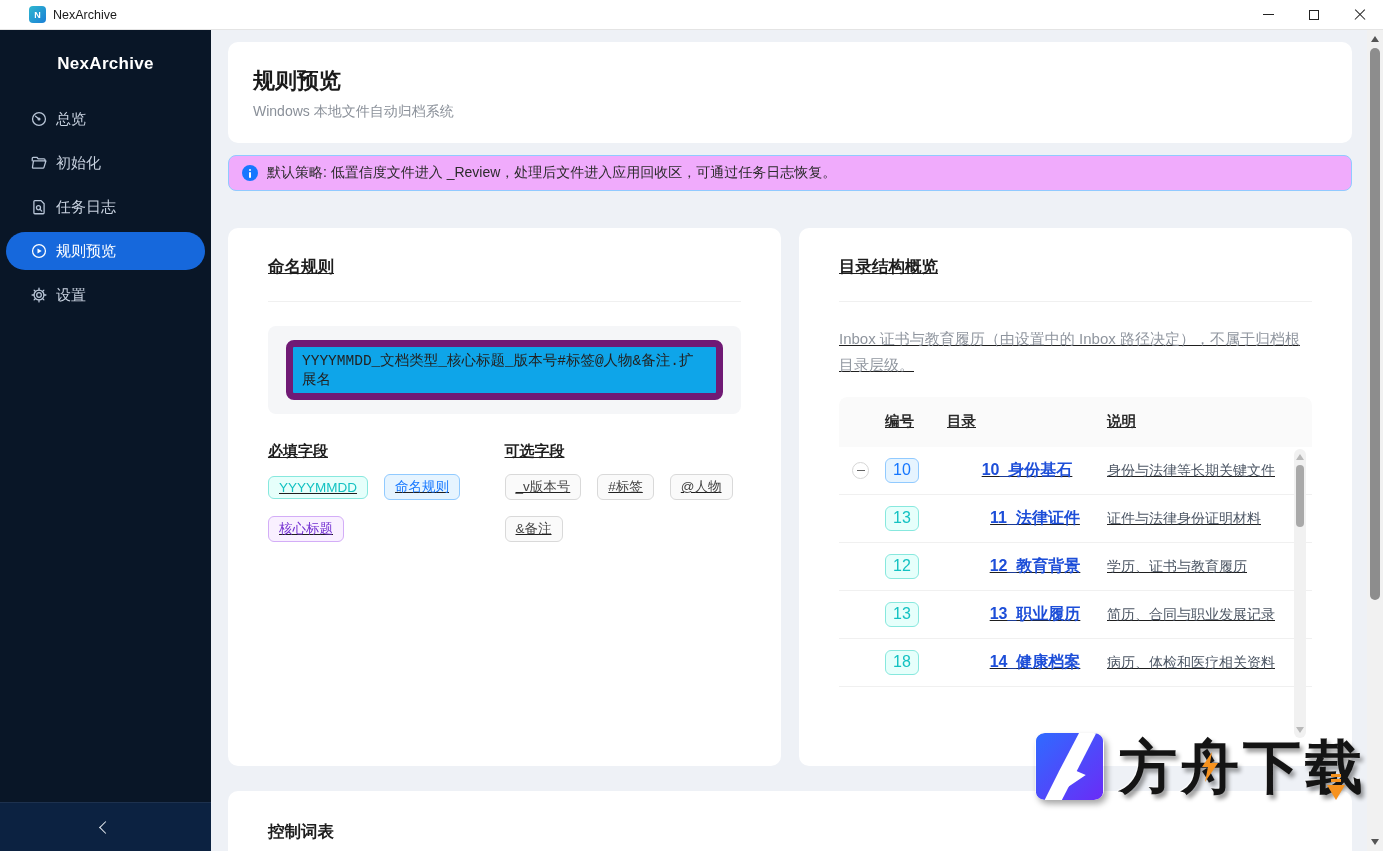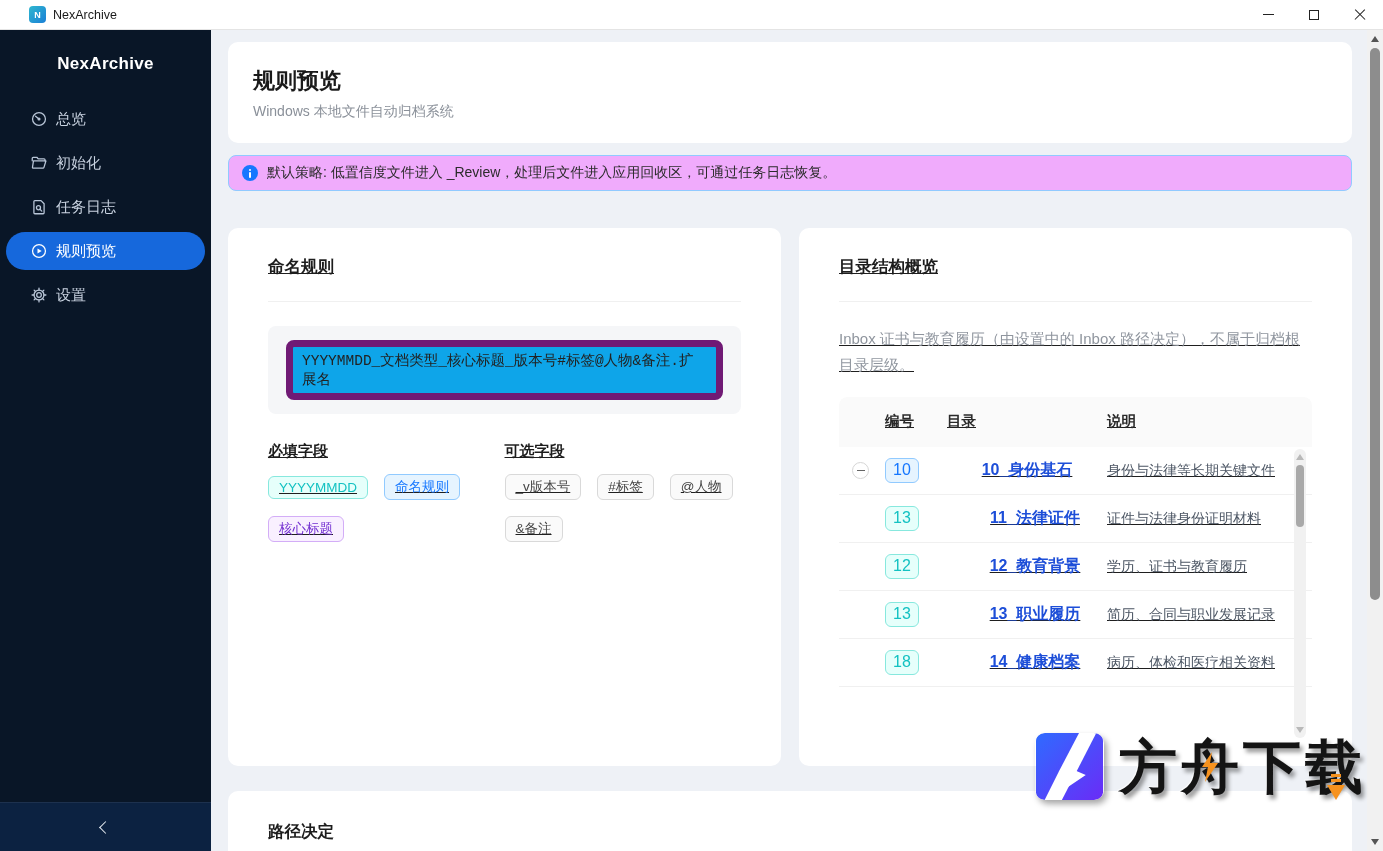--- a/index.html
+++ b/index.html
@@ -277,21 +277,21 @@
             <div class="tsb-up"></div>
             <div class="tsb-thumb"></div>
             <div class="tsb-down"></div>
           </div>
         </div>
       </div>
     </div>
   </div>
 
   <div class="card vocab-card">
-    <div class="card-title">路径决定</div>
+    <div class="card-title">控制词表</div>
   </div>
 </div>
 
 <div class="win-scroll">
   <div class="wsb-up"></div>
   <div class="wsb-thumb"></div>
   <div class="wsb-down"></div>
 </div>
 
 <div class="watermark">

